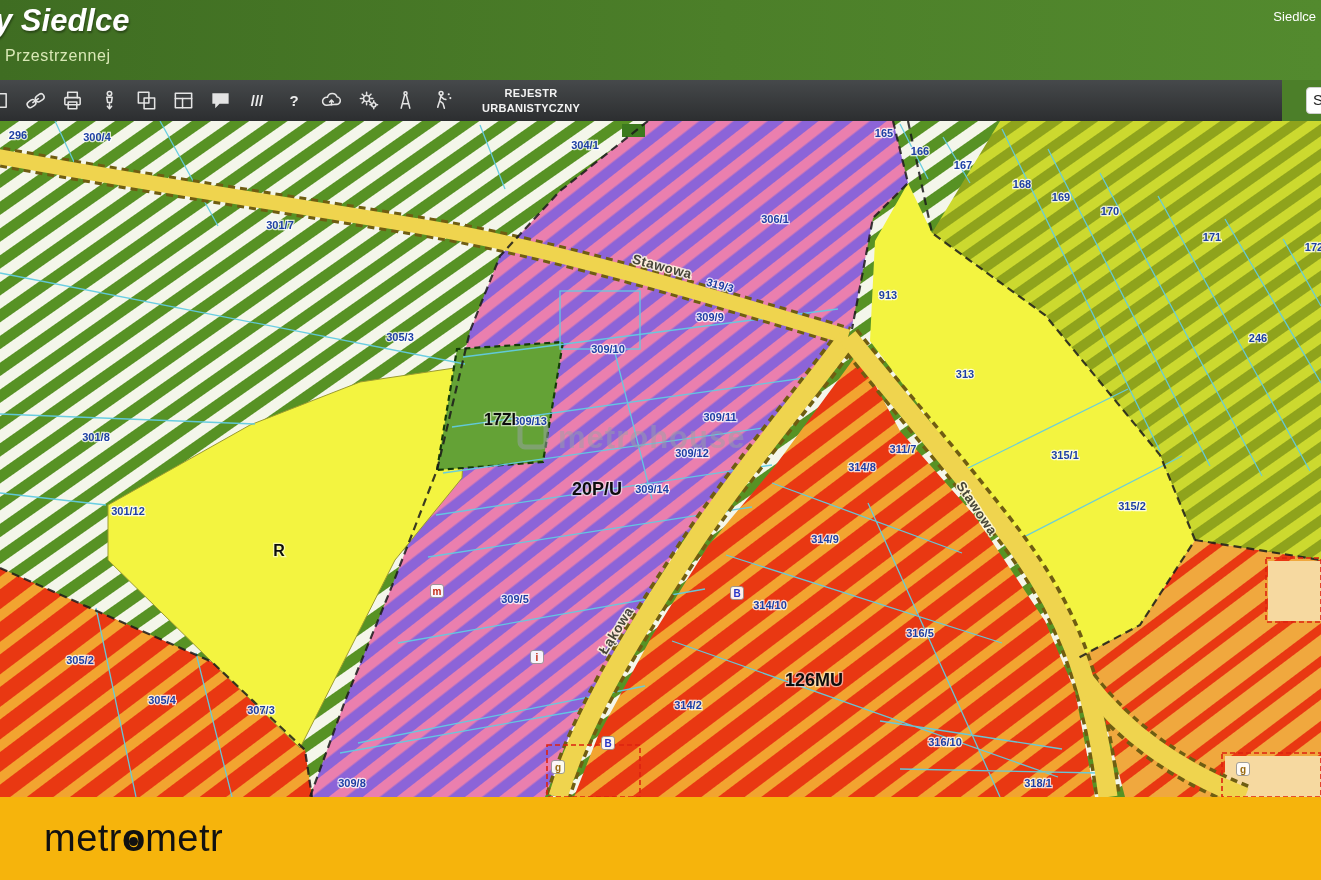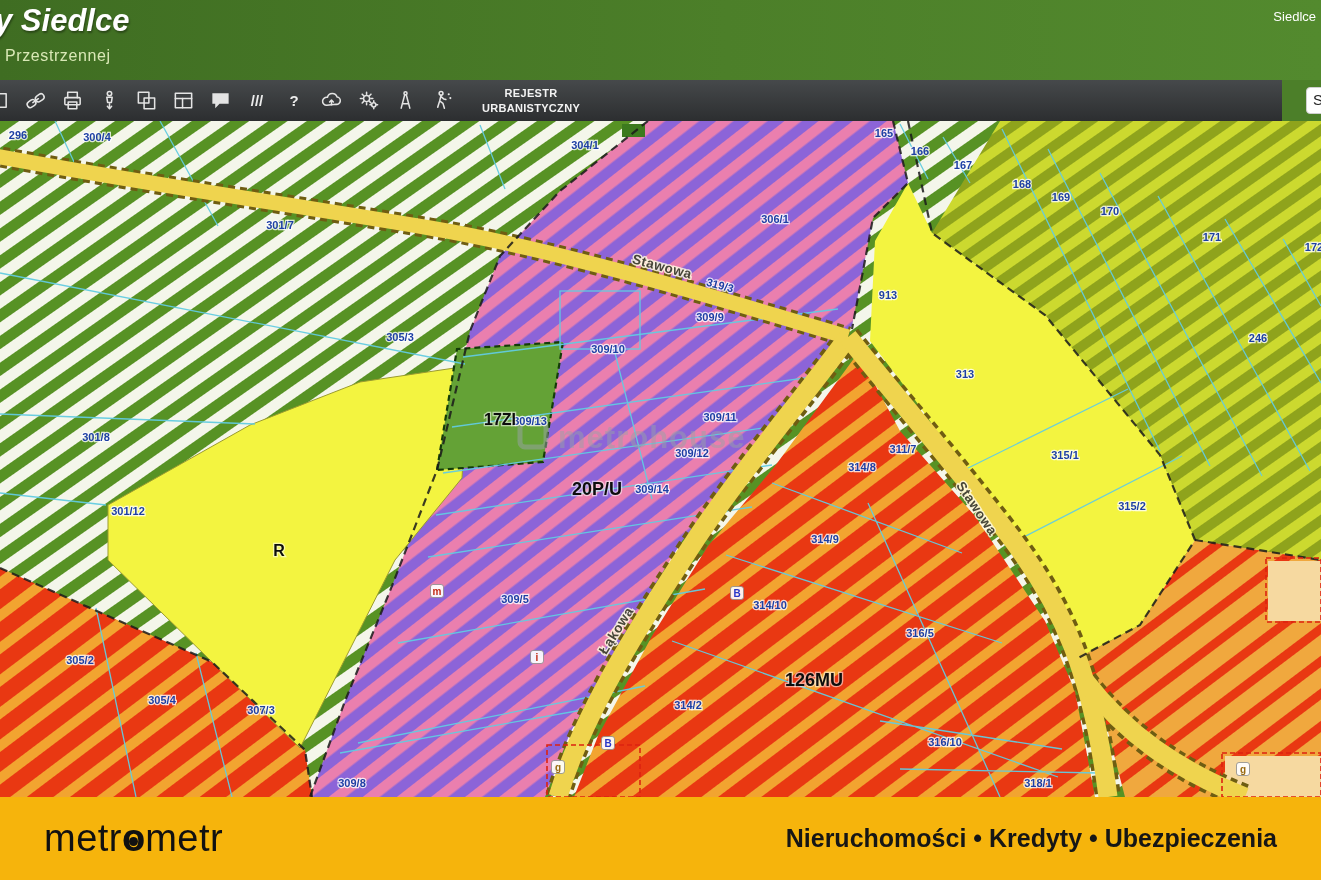--- a/index.html
+++ b/index.html
@@ -316,16 +316,15 @@
           <text x="500" y="304" class="zone-label" style="font-size: 16px;">17ZI</text>
           <text x="597" y="374" class="zone-label" style="font-size: 18px;">20P/U</text>
           <text x="279" y="435" class="zone-label" style="font-size: 16px;">R</text>
           <text x="814" y="565" class="zone-label" style="font-size: 18px;">126MU</text>
         </g>
     </svg>
   </div>
 
   <div class="footer">
     <div class="brand"><span class="b1">metr</span><span class="bo">o</span><span class="b2">metr</span></div>
-    <div class="tagline">Nieruchomości • Kredyty • Ubezpieczenia</div>
   </div>
 
 </div>
 
 </body></html>

